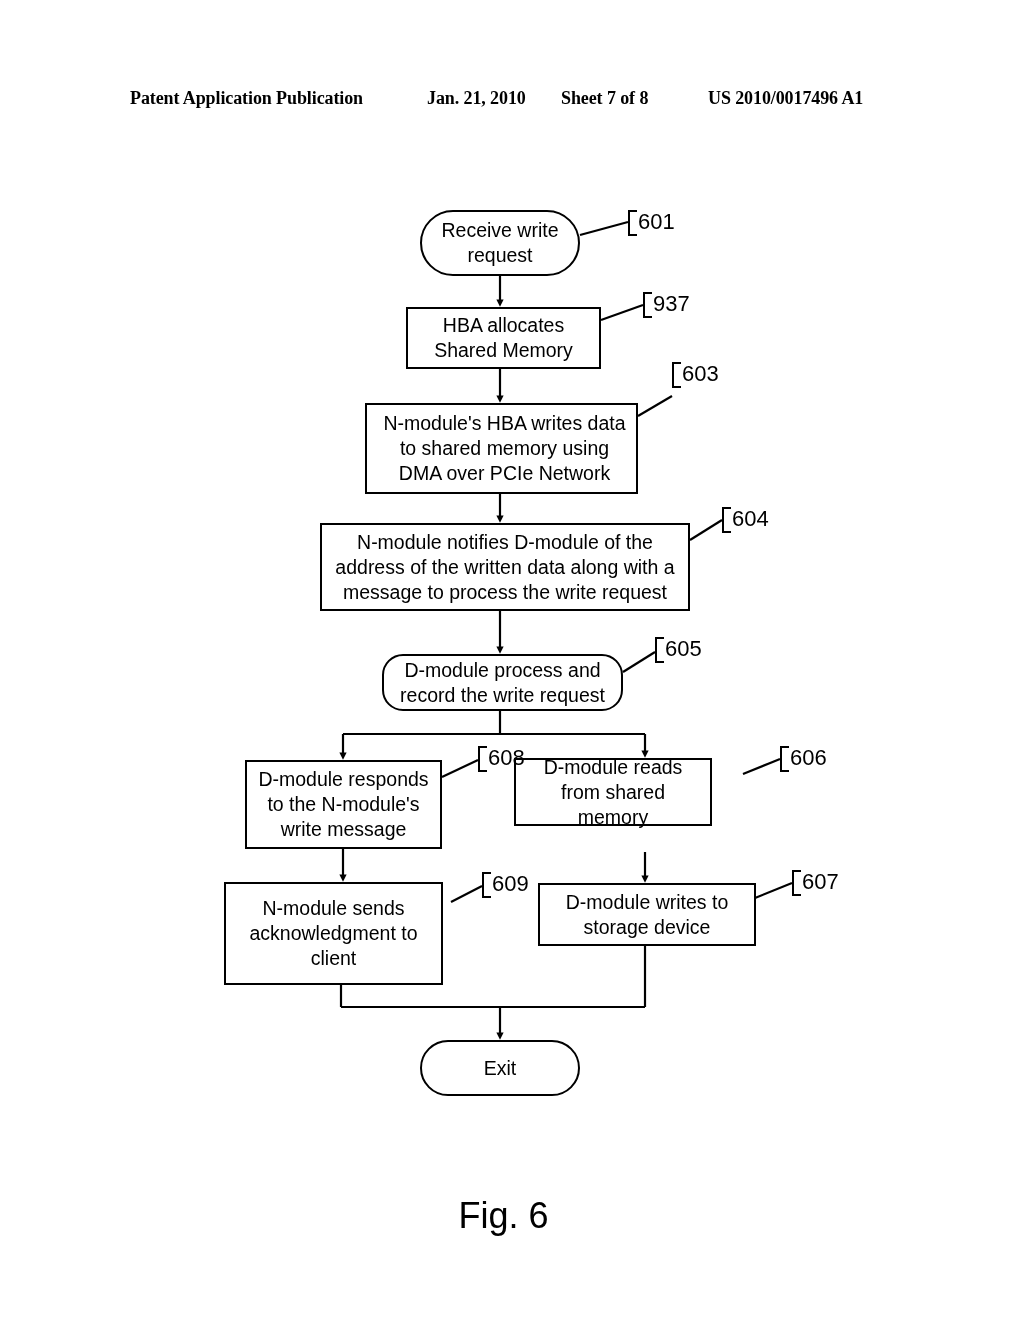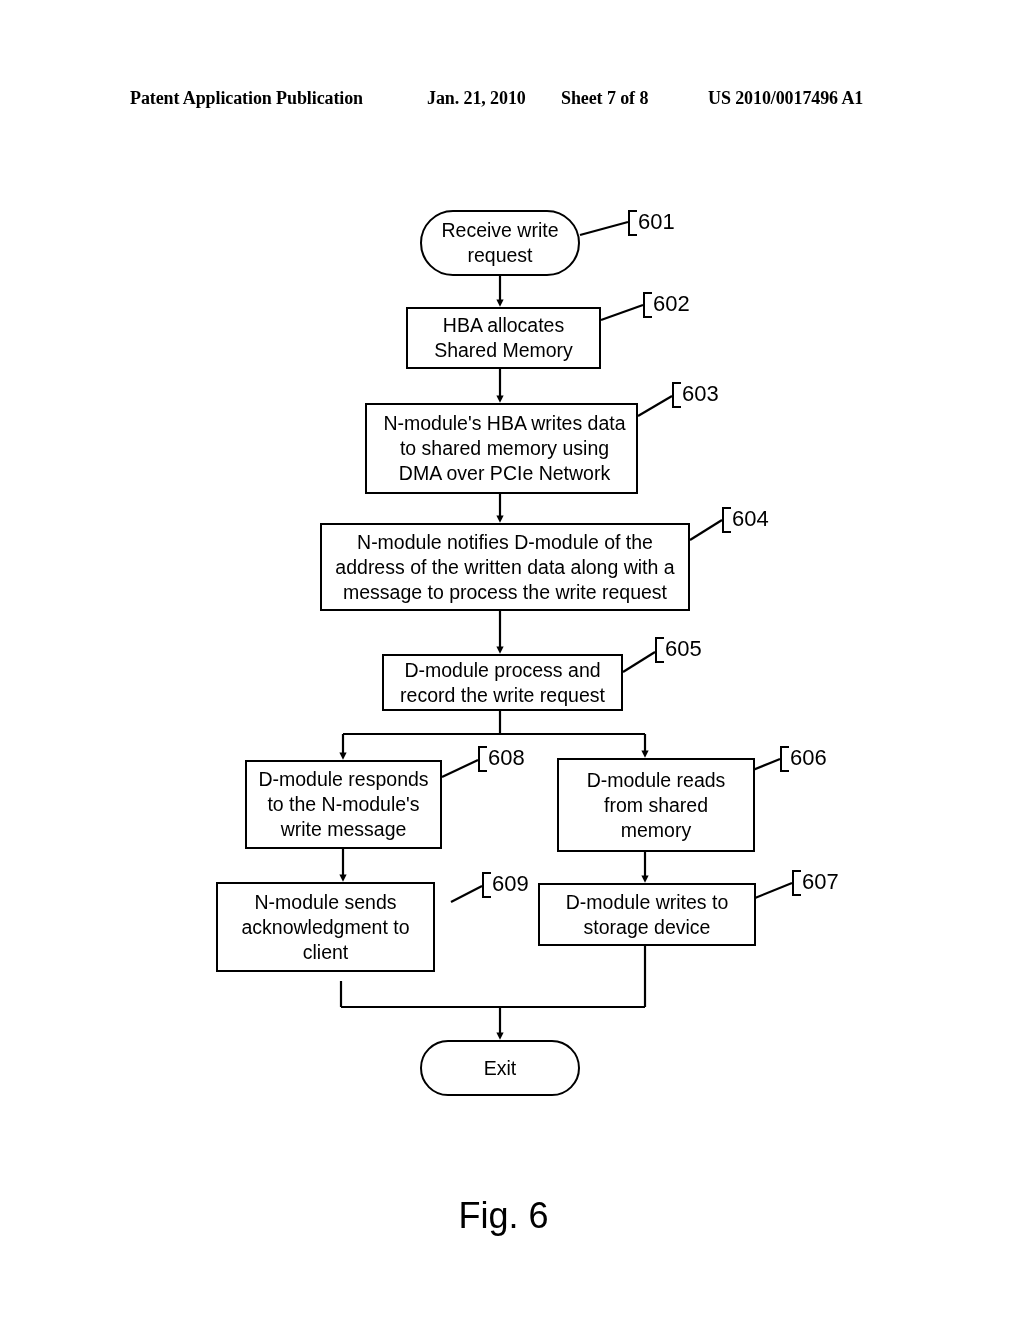--- a/index.html
+++ b/index.html
@@ -85,24 +85,24 @@
   }
   .node.terminal {
     border-radius: 40px;
   }
 
   
   #node-601 { left: 420px; top: 190px;  width: 160px; height: 66px;  }
   #node-602 { left: 406px; top: 287px;  width: 195px; height: 62px;  }
   #node-603 { left: 365px; top: 383px;  width: 273px; height: 91px; padding-left: 12px;  }
   #node-604 { left: 320px; top: 503px;  width: 370px; height: 88px;  }
-  #node-605 { left: 382px; top: 634px;  width: 241px; height: 57px;  }
+  #node-605 { left: 382px; top: 634px;  width: 241px; height: 57px; border-radius: 21px;  }
   #node-608 { left: 245px; top: 740px;  width: 197px; height: 89px;  }
-  #node-606 { left: 557px; top: 738px;  width: 198px; height: 94px;  }
-  #node-609 { left: 216px; top: 862px;  width: 219px; height: 90px;  }
+  #node-606 { left: 514px; top: 738px;  width: 198px; height: 68px;  }
+  #node-609 { left: 224px; top: 862px;  width: 219px; height: 103px;  }
   #node-607 { left: 538px; top: 863px;  width: 218px; height: 63px;  }
   #node-exit { left: 420px; top: 1020px; width: 160px; height: 56px; }
 
   
   .refnum {
     position: absolute;
     font-family: "Liberation Sans", sans-serif;
     font-size: 22px;
     line-height: 22px;
     color: #000;
@@ -120,21 +120,21 @@
     box-sizing: border-box;
     margin-right: 1px;
   }
   .refnum .refnum-text {
     display: inline-block;
     transform: translateY(-1px);
   }
 
   #ref-601 { left: 628px; top: 190px; }
   #ref-602 { left: 643px; top: 272px; }
-  #ref-603 { left: 672px; top: 362px; align-items: center; }
+  #ref-603 { left: 672px; top: 342px; align-items: center; }
   #ref-604 { left: 722px; top: 487px; }
   #ref-605 { left: 655px; top: 617px; }
   #ref-608 { left: 478px; top: 726px; }
   #ref-606 { left: 780px; top: 726px; }
   #ref-609 { left: 482px; top: 852px; }
   #ref-607 { left: 792px; top: 850px; }
 
   
   #figure-caption {
     position: absolute;
@@ -239,21 +239,21 @@
 storage device</div>
 
   <div class="node terminal" id="node-exit">Exit</div>
 
   <div class="refnum" id="ref-601">
     <span class="bracket"></span>
     <span class="refnum-text">601</span>
   </div>
   <div class="refnum" id="ref-602">
     <span class="bracket"></span>
-    <span class="refnum-text">602</span>
+    <span class="refnum-text">937</span>
   </div>
   <div class="refnum" id="ref-603">
     <span class="bracket"></span>
     <span class="refnum-text">603</span>
   </div>
   <div class="refnum" id="ref-604">
     <span class="bracket"></span>
     <span class="refnum-text">604</span>
   </div>
   <div class="refnum" id="ref-605">

